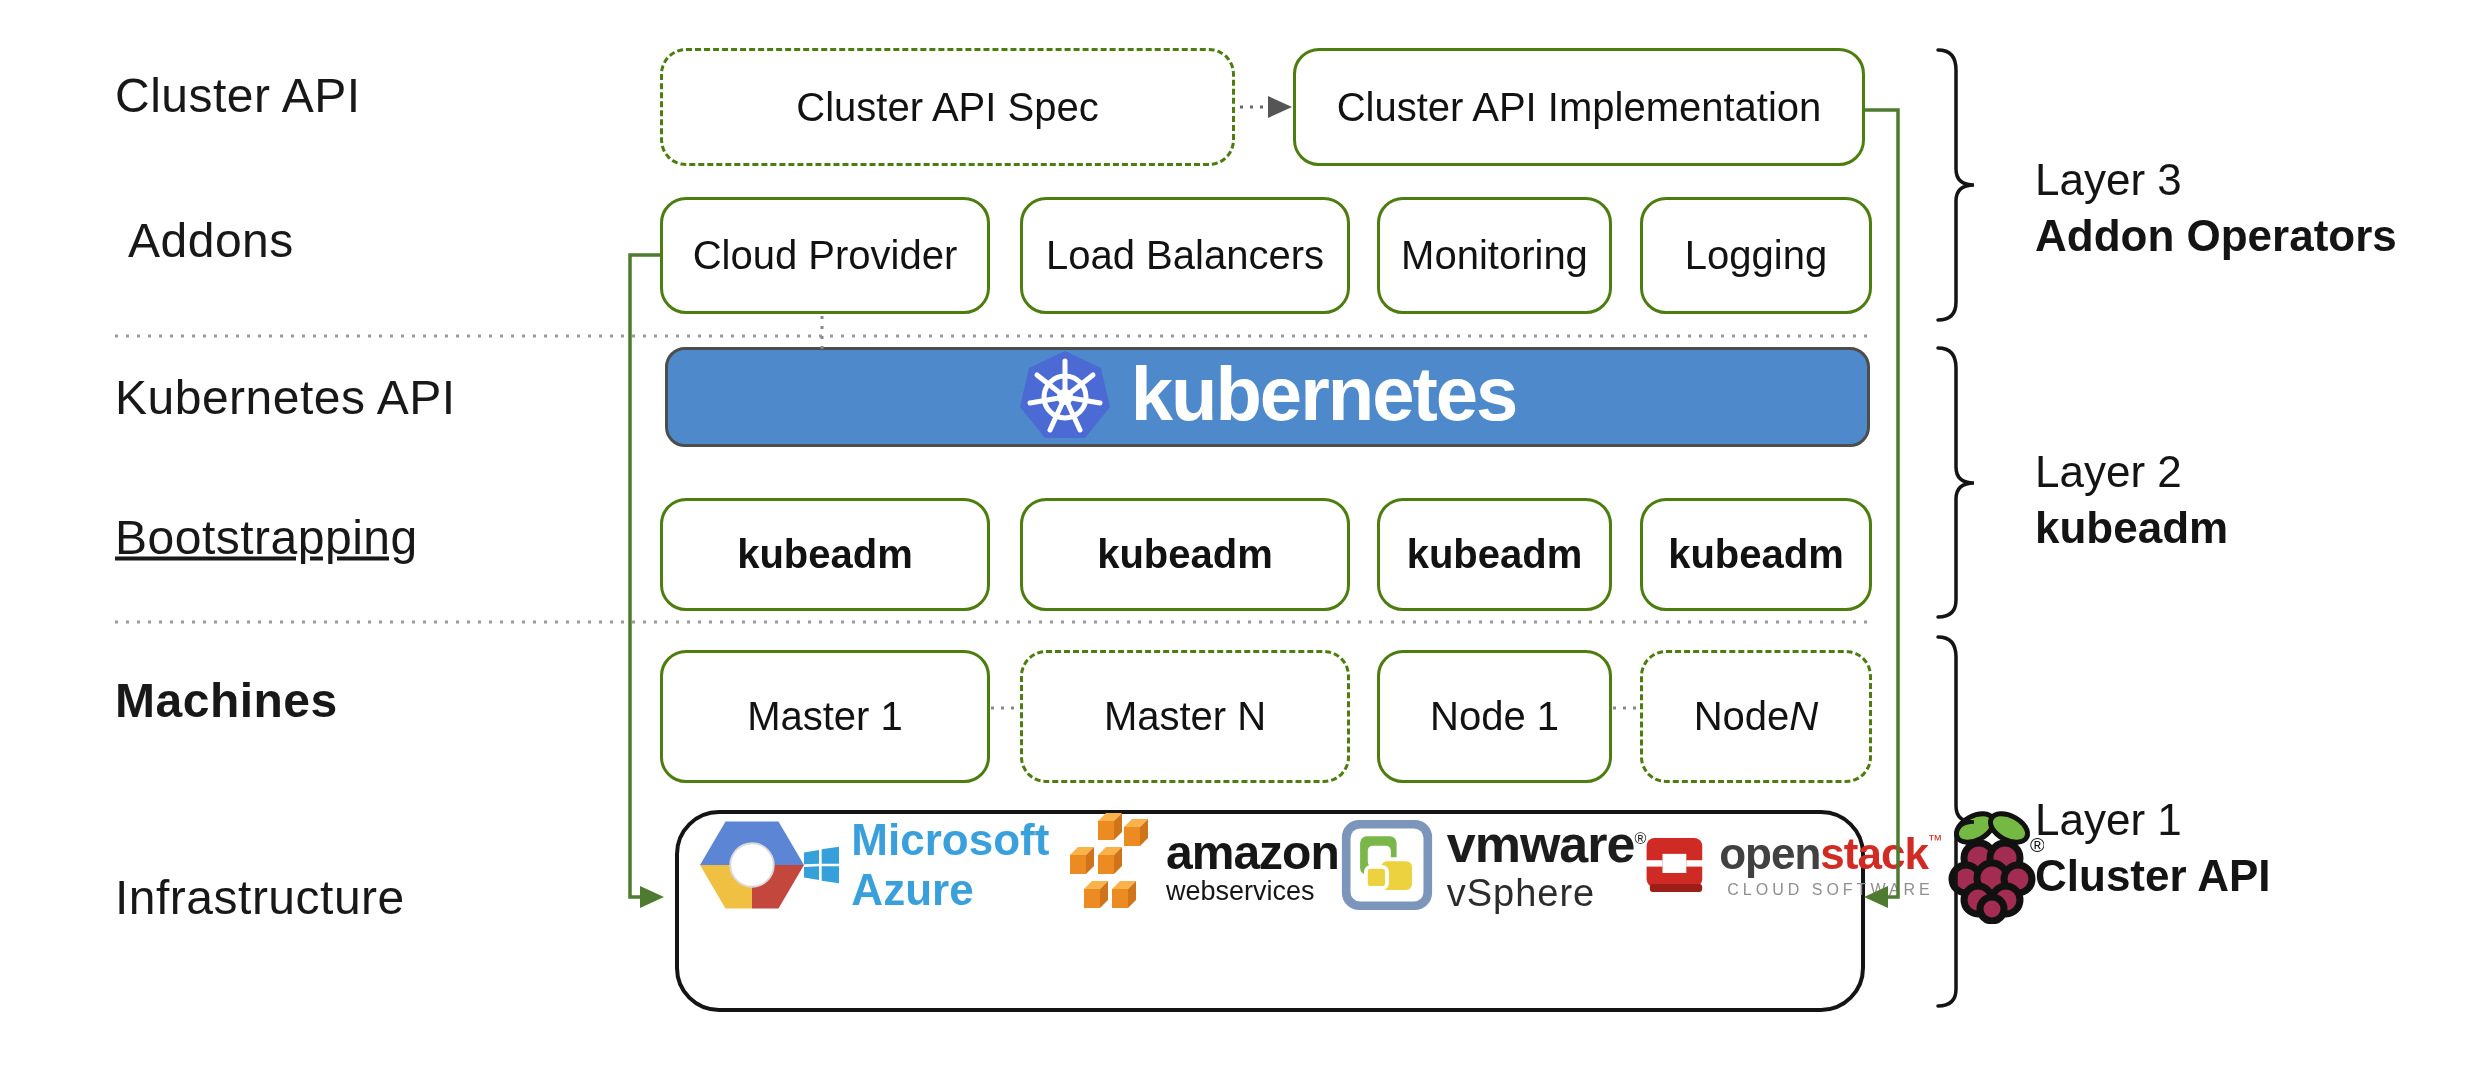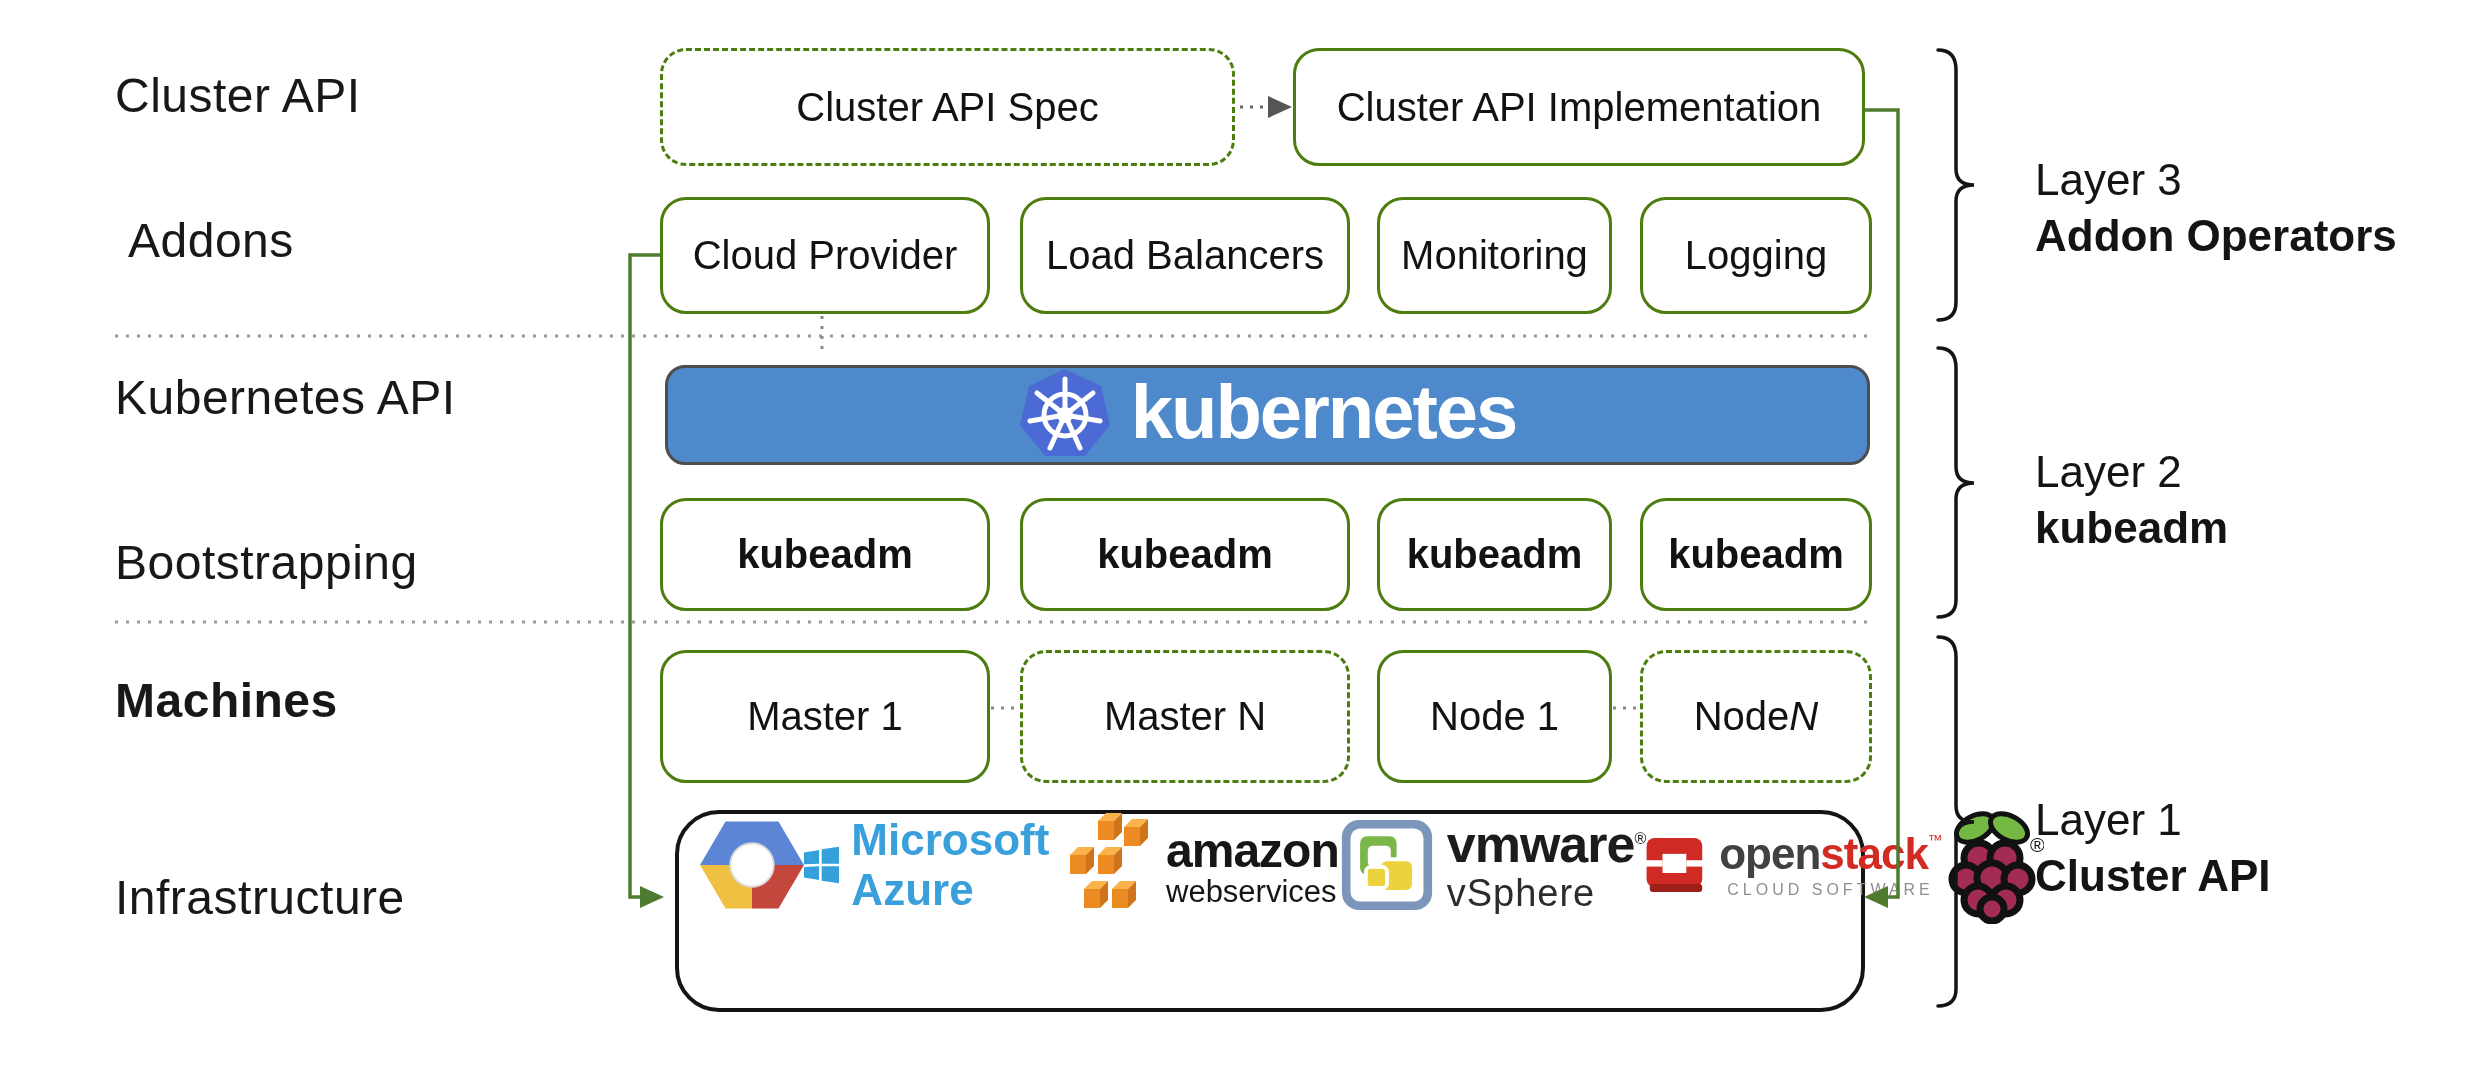--- a/index.html
+++ b/index.html
@@ -14,39 +14,39 @@
        font-size:40px;color:#121212;white-space:nowrap;}
   .box.dashed{border-style:dashed;}
   .box.bold{font-weight:bold;}
 
   
   .r1{top:48px;height:118px;}
   .r2{top:197px;height:117px;}
   .r4{top:498px;height:113px;}
   .r5{top:650px;height:133px;}
 
-  .banner{position:absolute;left:665px;top:365px;width:1205px;height:100px;
+  .banner{position:absolute;left:665px;top:347px;width:1205px;height:100px;
           background:#4e8acb;border:3px solid #4d4d4d;border-radius:20px;box-sizing:border-box;
           display:flex;align-items:center;justify-content:center;gap:20px;}
   .banner .k8s-word{font-size:76px;font-weight:bold;color:#ffffff;letter-spacing:-2px;
                     transform:translateY(-4px);}
 
   .infra{position:absolute;left:675px;top:810px;width:1190px;height:202px;box-sizing:border-box;
          border:4px solid #141414;border-radius:44px;background:#fff;}
   .logos{position:absolute;left:700px;top:800px;width:1140px;height:130px;
          display:flex;align-items:center;justify-content:space-between;}
 
   .layer-label{position:absolute;left:2035px;font-size:44px;line-height:56px;color:#141414;white-space:nowrap;}
   .layer-label .l2{font-weight:bold;}
 
   .logo{display:flex;align-items:center;gap:12px;}
   .azure-text{font-size:44px;font-weight:600;color:#3aa0dc;letter-spacing:0px;}
   .aws-text{display:flex;flex-direction:column;line-height:1;transform:translateY(2px);}
   .aws-amazon{font-size:48px;font-weight:bold;color:#161616;letter-spacing:-1px;}
-  .aws-web{font-size:31px;color:#161616;letter-spacing:0px;margin-top:1px;}
+  .aws-web{font-size:27px;color:#161616;letter-spacing:0px;margin-top:1px;}
   .vmware-text{display:flex;flex-direction:column;line-height:1;}
   .vmware-word{font-size:52px;font-weight:800;color:#1c1c1c;letter-spacing:-1px;}
   .vmware-word sup{font-size:16px;font-weight:400;}
   .vsphere-word{font-size:38px;color:#2c2c2c;font-weight:400;margin-top:4px;letter-spacing:1px;}
   .os-text{display:flex;flex-direction:column;line-height:1;}
   .os-word{font-size:44px;font-weight:bold;letter-spacing:-1px;}
   .os-open{color:#414141;}
   .os-stack{color:#d12b24;}
   .os-tm{font-size:15px;color:#d12b24;font-weight:400;vertical-align:top;}
   .os-sub{margin-top:6px;font-size:16px;color:#8f8f8f;letter-spacing:4px;border-top:0;
@@ -56,21 +56,21 @@
   svg.overlay{position:absolute;left:0;top:0;pointer-events:none;}
 </style>
 </head>
 <body>
 
 <div class="canvas">
 
   <div class="row-label" style="top:95px;">Cluster API</div>
   <div class="row-label" style="top:240px;left:128px;">Addons</div>
   <div class="row-label" style="top:397px;">Kubernetes API</div>
-  <div class="row-label" style="top:562px;">Bootstrapping</div>
+  <div class="row-label" style="top:537px;text-decoration:underline;">Bootstrapping</div>
   <div class="row-label" style="top:700px;font-weight:bold;">Machines</div>
   <div class="row-label" style="top:897px;">Infrastructure</div>
 
   <div class="box dashed r1" style="left:660px;width:575px;">Cluster API Spec</div>
   <div class="box r2" style="left:660px;width:330px;">Cloud Provider</div>
 
   <div class="box r1" style="left:1293px;width:572px;">Cluster API Implementation</div>
   <div class="box r2" style="left:1020px;width:330px;">Load Balancers</div>
   <div class="box r2" style="left:1377px;width:235px;">Monitoring</div>
   <div class="box r2" style="left:1640px;width:232px;">Logging</div>

